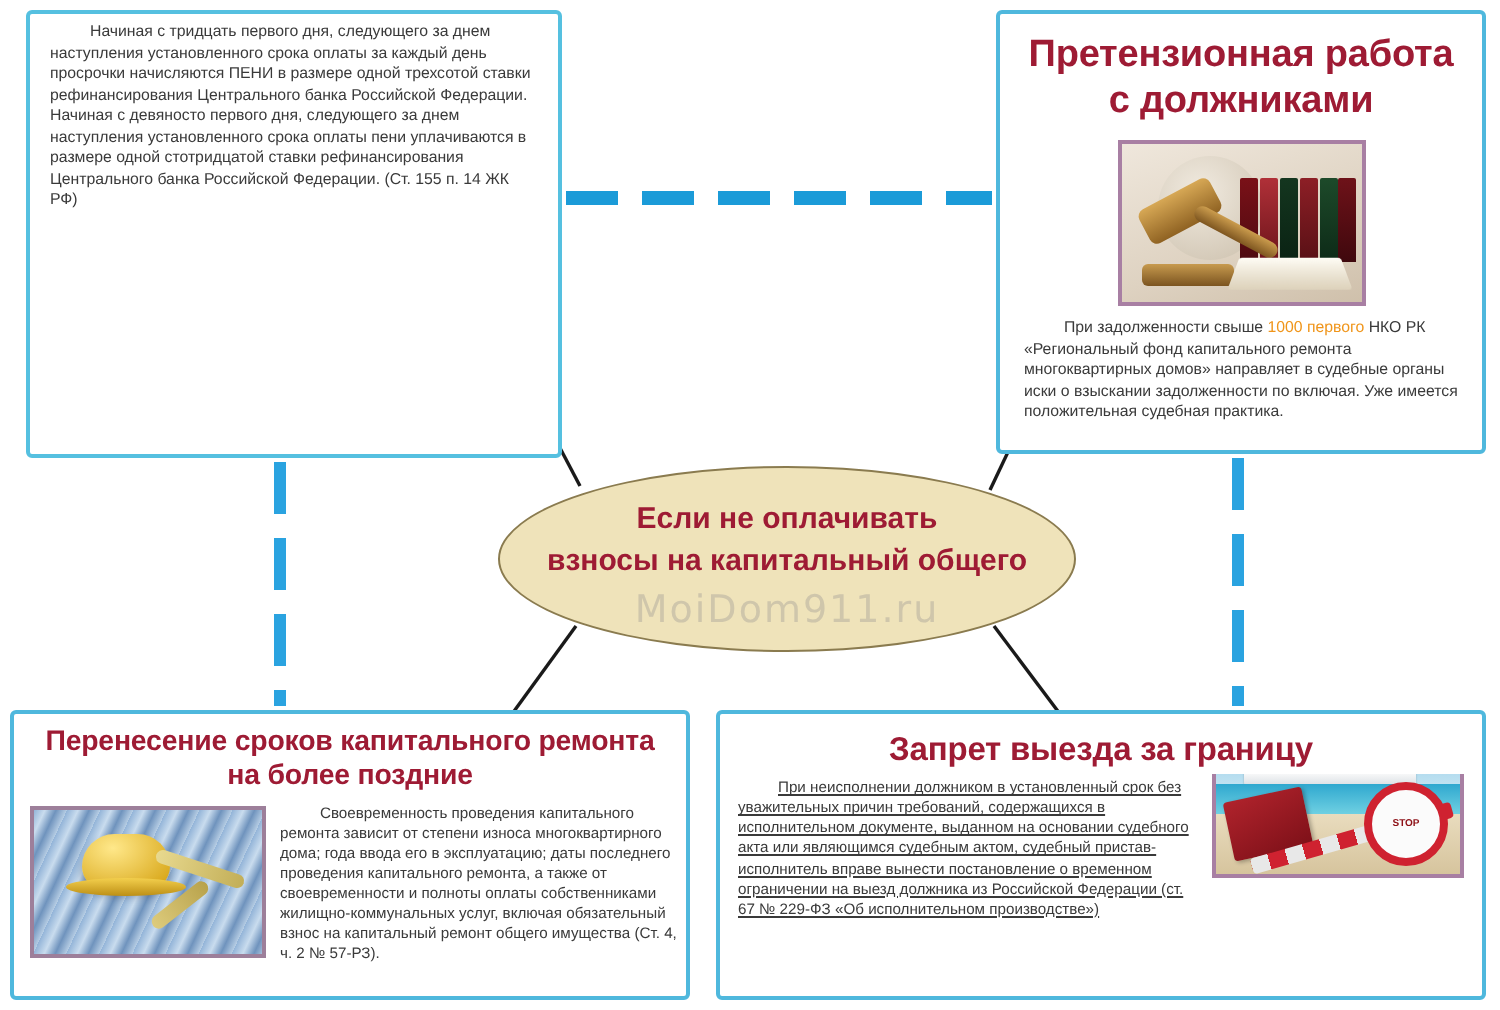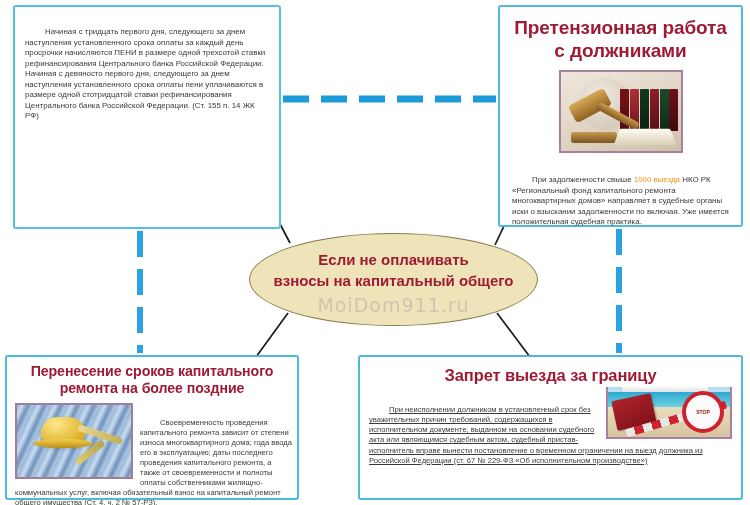--- a/index.html
+++ b/index.html
@@ -45,21 +45,20 @@
     font-weight: bold;
     text-align: center;
     line-height: 1.22;
     letter-spacing: -0.1px;
   }
 
   .card-body {
     color: #3a3a3a;
     line-height: 1.33;
     text-align: left;
-    margin-top: 16px;
   }
   .card-body .indent { display:inline-block; width: 20px; }
 
   .hl-amount { color: #f0951a; }
 
   
   #box-peni {
     left: 13px;  top: 5px;
     width: 268px; height: 224px;
     border-color: #55c0e0;
@@ -211,21 +210,21 @@
     color: #cfc6ab;
     font-size: 19px;
     letter-spacing: 1px;
     padding-top: 5px;
     font-family: "DejaVu Sans", sans-serif;
   }
 
   
   #box-defer {
     left: 5px; top: 355px;
-    width: 294px; height: 145px;
+    width: 340px; height: 145px;
   }
   #box-defer .card-title {
     font-size: 14.2px;
     padding: 6px 8px 2px 8px;
   }
   #box-defer .flowwrap { padding: 2px 4px 0 8px; overflow: hidden; }
   #box-defer .photo { float: left; margin: 1px 7px 2px 0; }
   #box-defer .card-body { font-size: 7.6px; }
 
   
@@ -362,21 +361,21 @@
         <div class="book" style="right:32px; background:linear-gradient(180deg,#14361f,#0a2213);"></div>
         <div class="book" style="right:22px; background:linear-gradient(180deg,#8d1f26,#581015);"></div>
         <div class="book" style="right:12px; background:linear-gradient(180deg,#1d4a2a,#0d2a17);"></div>
         <div class="book" style="right:3px;  background:linear-gradient(180deg,#6e1219,#3f080d);"></div>
         <div class="gav-head"></div>
         <div class="gav-handle"></div>
         <div class="gav-base"></div>
         <div class="open-book"></div>
       </div>
     </div>
-    <div class="card-body"><span class="indent"></span><span>При задолженности свыше </span><span class="hl-amount">1000 выезда</span><span> НКО РК «Региональный фонд капитального ремонта многоквартирных домов» направляет в судебные органы иски о взыскании задолженности по включая. Уже имеется положительная судебная практика.</span></div>
+    <div class="card-body"><span class="indent"></span><span>При задолженности свыше </span><span class="hl-amount">1000 первого</span><span> НКО РК «Региональный фонд капитального ремонта многоквартирных домов» направляет в судебные органы иски о взыскании задолженности по включая. Уже имеется положительная судебная практика.</span></div>
   </div>
 
   <div id="center-oval">
     <div class="oval-line l1">Если не оплачивать</div>
     <div class="oval-line l2">взносы на капитальный общего</div>
     <div class="watermark">MoiDom911.ru</div>
   </div>
 
   <div class="card" id="box-defer">
     <div class="card-title">Перенесение сроков капитального ремонта на более поздние</div>

